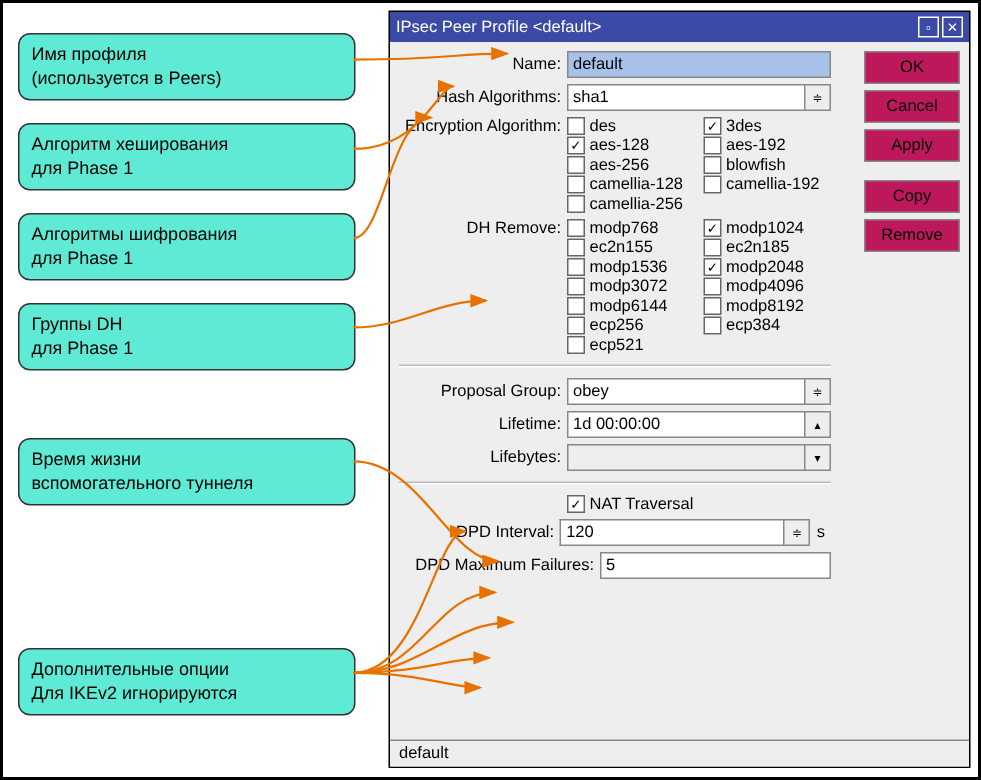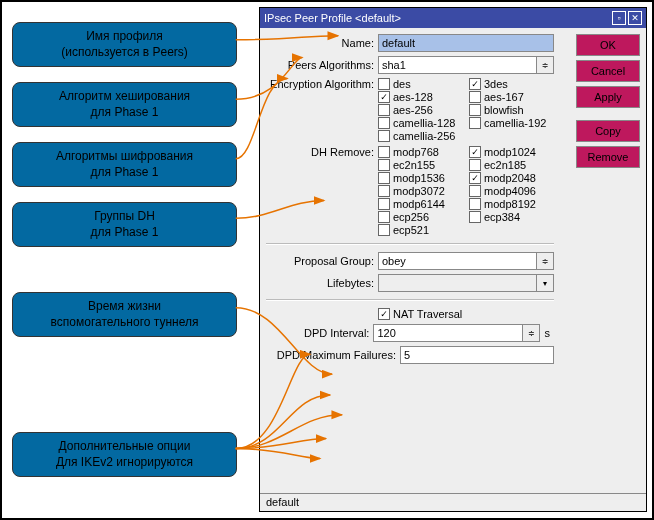--- a/index.html
+++ b/index.html
@@ -17,24 +17,23 @@
     position: relative;
     width: 100%;
     height: 100%;
   }
   
   .callout {
     position: absolute;
     left: 10px;
     border: 1px solid #333;
     border-radius: 8px;
-    background: #0369a1;
+    background: #5eead4;
     padding: 6px 8px;
     font-size: 12px;
-    text-align: center;
     line-height: 1.3;
     width: 225px;
   }
   
   .win {
     position: absolute;
     top: 5px;
     right: 5px;
     width: 388px;
     height: 505px;
@@ -196,21 +195,21 @@
     </div>
     <div class="client">
       <div class="formcol">
 
         <div class="row">
           <span class="lbl">Name:</span>
           <input class="txt highlight" value="default" style="">
         </div>
 
         <div class="row">
-          <span class="lbl">Peers Algorithms:</span>
+          <span class="lbl">Hash Algorithms:</span>
           <div class="combo-wrap">
             <input class="txt" value="sha1" style="">
             <span class="dropdown-btn">≑</span>
           </div>
         </div>
 
         <div class="check-row">
           <span class="lbl">Encryption Algorithm:</span>
           <div class="check-grid" id="enc-grid">
               <span class="check">
@@ -220,21 +219,21 @@
               <span class="check">
                 <span class="cb">✓</span>
                 <span>3des</span>
               </span>
               <span class="check">
                 <span class="cb">✓</span>
                 <span>aes-128</span>
               </span>
               <span class="check">
                 <span class="cb"></span>
-                <span>aes-167</span>
+                <span>aes-192</span>
               </span>
               <span class="check">
                 <span class="cb"></span>
                 <span>aes-256</span>
               </span>
               <span class="check">
                 <span class="cb"></span>
                 <span>blowfish</span>
               </span>
               <span class="check">
@@ -313,20 +312,27 @@
         <div class="sep"></div>
 
         <div class="row">
           <span class="lbl">Proposal Group:</span>
           <div class="combo-wrap">
             <input class="txt" value="obey" style="">
             <span class="dropdown-btn">≑</span>
           </div>
         </div>
 
+        <div class="row">
+          <span class="lbl">Lifetime:</span>
+          <div class="combo-wrap">
+            <input class="txt" value="1d 00:00:00" style="">
+            <span class="dropdown-btn">▴</span>
+          </div>
+        </div>
 
         <div class="row">
           <span class="lbl">Lifebytes:</span>
           <div class="combo-wrap">
             <input class="txt" style="background: rgb(238, 238, 238);" value="">
             <span class="dropdown-btn">▾</span>
           </div>
         </div>
 
         <div class="sep"></div>

